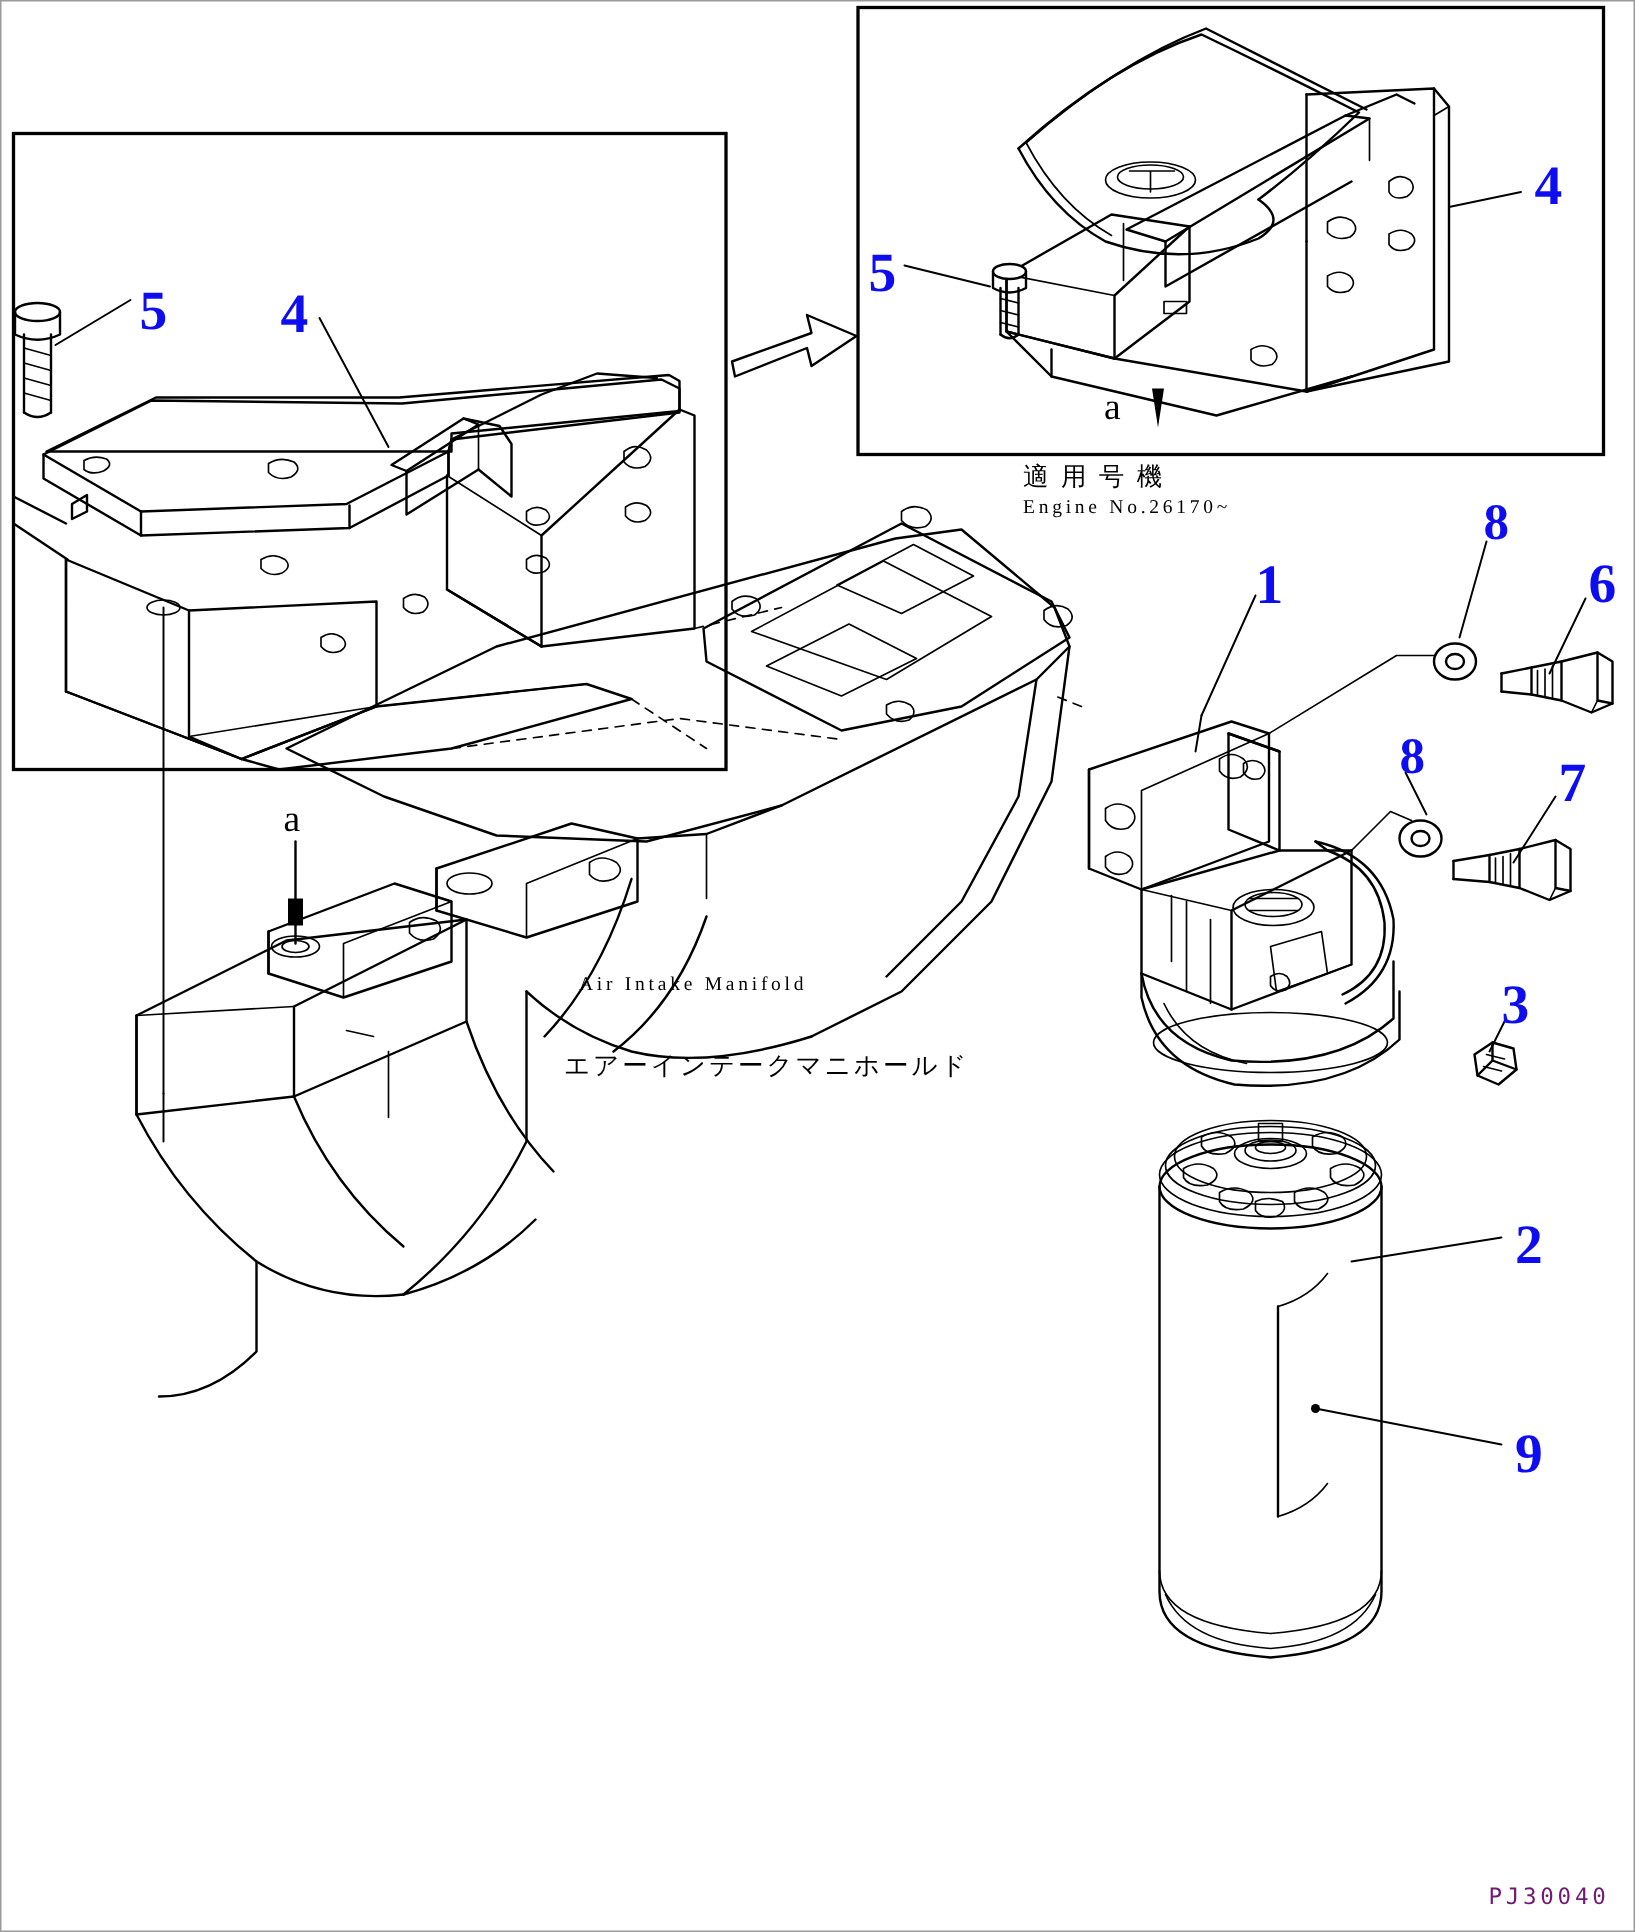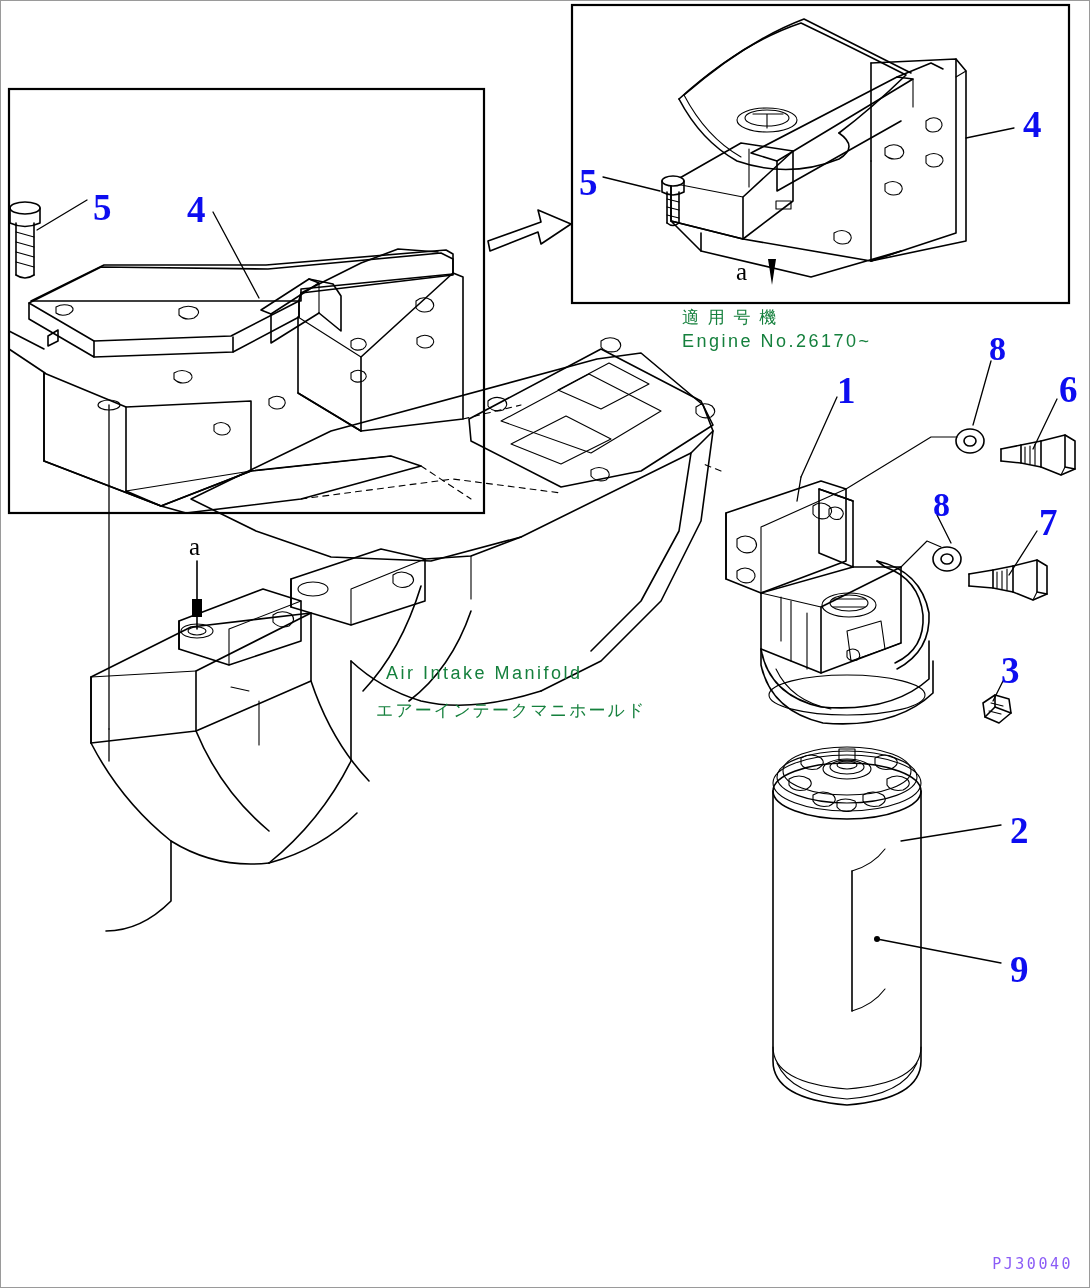--- a/index.html
+++ b/index.html
@@ -31,41 +31,41 @@
     color: #0d0df0;
     font-family: "Liberation Serif", serif;
     font-weight: bold;
     font-size: 37px;
     line-height: 1;
     user-select: none;
   }
   .num.small { font-size: 34px; }
   .cap {
     position: absolute;
-    color: #15803d;
-    font-family: Liberation Sans, sans-serif;
+    color: #000000;
+    font-family: Liberation Serif, serif;
     line-height: 1.12;
     white-space: pre;
     user-select: none;
   }
   .cap.jp { font-size: 17px; letter-spacing: 2px; }
-  .cap.en { font-size: 18px; letter-spacing: 2.5px; }
+  .cap.en { font-size: 13px; letter-spacing: 2.5px; }
   .marker {
     position: absolute;
     color: #000000;
     font-family: "Liberation Serif", serif;
     font-size: 25px;
     line-height: 1;
     user-select: none;
   }
   .pagecode {
     position: absolute;
     right: 16px;
     bottom: 14px;
-    color: #8b5cf6;
+    color: #701a75;
     font-family: "DejaVu Sans Mono", monospace;
     font-size: 15px;
     letter-spacing: 2.5px;
     user-select: none;
   }
 </style>
 </head>
 <body>
 
 <div id="page">
@@ -419,17 +419,17 @@
   <div class="num" style="left:1009px; top:811px;">2</div>
   <div class="num" style="left:1009px; top:950px;">9</div>
 
   <div class="marker" style="left:188px; top:533px;">a</div>
   <div class="marker" style="left:735px; top:258px;">a</div>
 
   <div class="cap jp" style="left:681px; top:307px;">適 用 号 機</div>
   <div class="cap en" style="left:681px; top:330px;">Engine No.26170~</div>
 
   <div class="cap jp" style="left:375px; top:700px;">エアーインテークマニホールド</div>
-  <div class="cap en" style="left:385px; top:662px;text-align:right;">Air Intake Manifold</div>
+  <div class="cap en" style="left:385px; top:648px;text-align:right;">Air Intake Manifold</div>
 
   <div class="pagecode">PJ30040</div>
 
 </div>
 
 </body></html>

